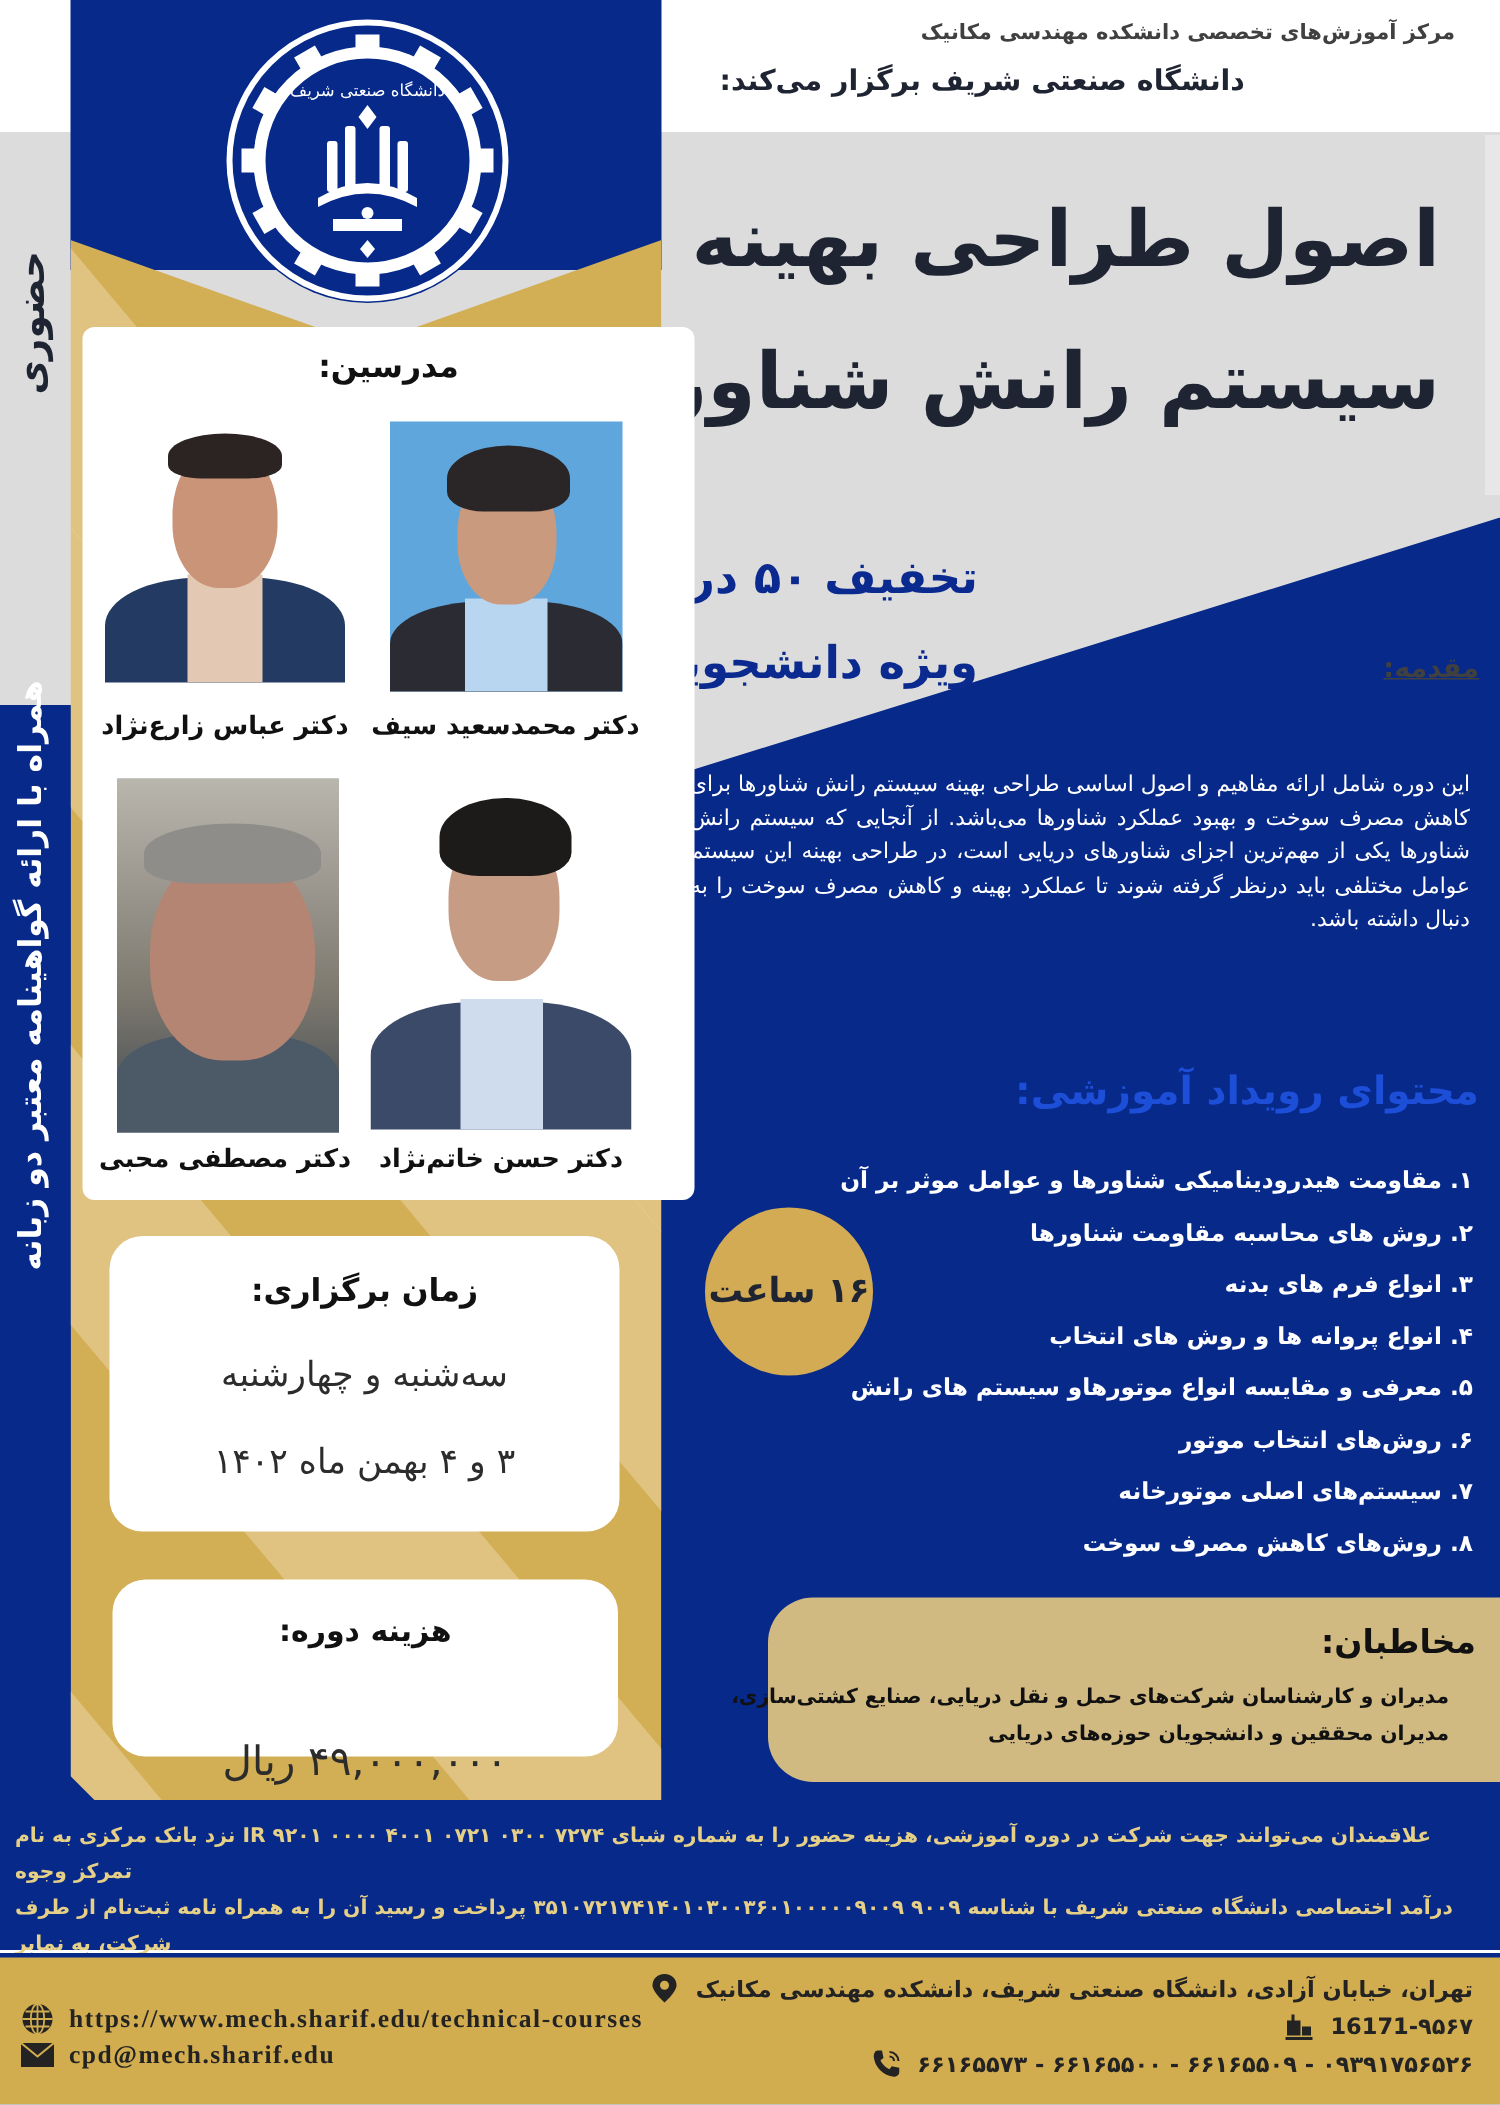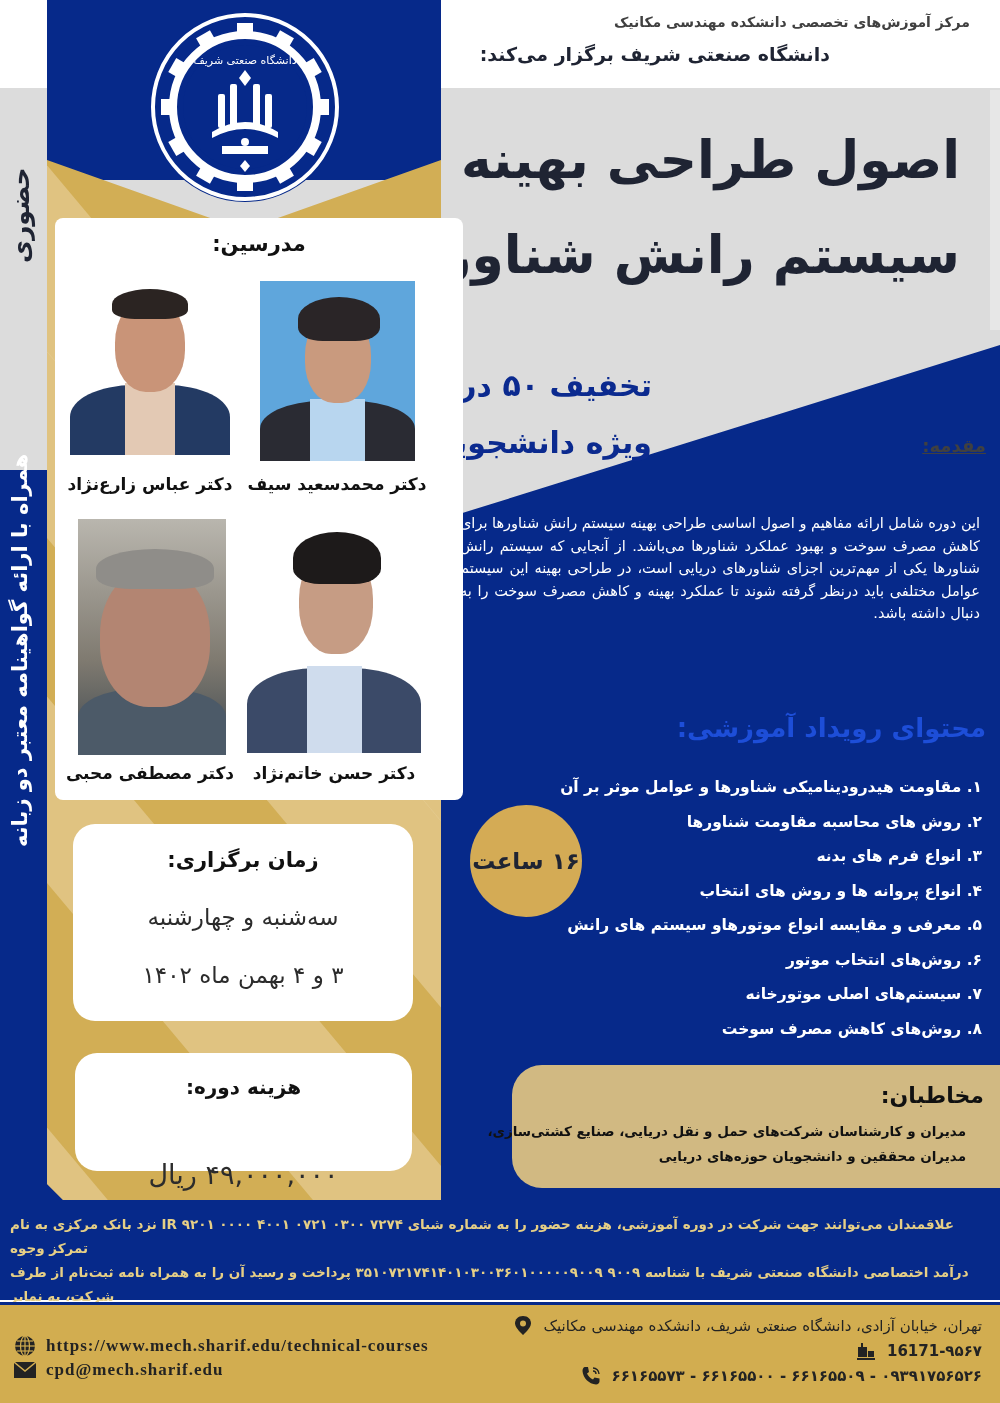--- a/index.html
+++ b/index.html
@@ -65,21 +65,21 @@
   #audience-l1 { right:34px; top:58px; font-size:13.5px; font-weight:bold; color:#111; white-space:nowrap; }
   #audience-l2 { right:34px; top:83px; font-size:13.5px; font-weight:bold; color:#111; white-space:nowrap;text-align:center; }
 
   #payment { left:10px; top:1212px; width:980px; text-align:left; direction:rtl; font-size:13.5px; line-height:24px; color:#e6cf86; font-weight:bold; }
 
   
   #footer { left:0; top:1302px; width:1000px; height:101px; background:#d2ad50; border-top:3px solid #06298a; }
   .f-item { position:absolute; display:flex; align-items:center; gap:10px; white-space:nowrap; }
   #f-web { left:14px; top:30px; font-family:"Liberation Serif", serif; font-weight:bold; font-size:17px; letter-spacing:1px; color:#232323; }
   #f-mail { left:14px; top:54px; font-family:"Liberation Serif", serif; font-weight:bold; font-size:17px; letter-spacing:1px; color:#232323; }
-  #f-addr { right:18px; top:10px; flex-direction:row-reverse; font-size:15px; font-weight:normal; color:#232323; }
+  #f-addr { right:18px; top:10px; flex-direction:row-reverse; font-size:15px; font-weight:bold; color:#232323; }
   #f-post { right:18px; top:35px; flex-direction:row-reverse; font-size:15px; font-weight:bold; color:#232323; }
   #f-phone { right:18px; top:60px; flex-direction:row-reverse; font-size:15px; font-weight:bold; color:#232323; }
   .f-icon { width:22px; height:22px; display:inline-flex; align-items:center; justify-content:center; }
 </style>
 </head>
 <body>
 
 <div class="abs" id="bg-white-top"></div>
 <div class="abs" id="bg-gray"></div>
 <div class="abs" id="gray-right-edge"></div>

